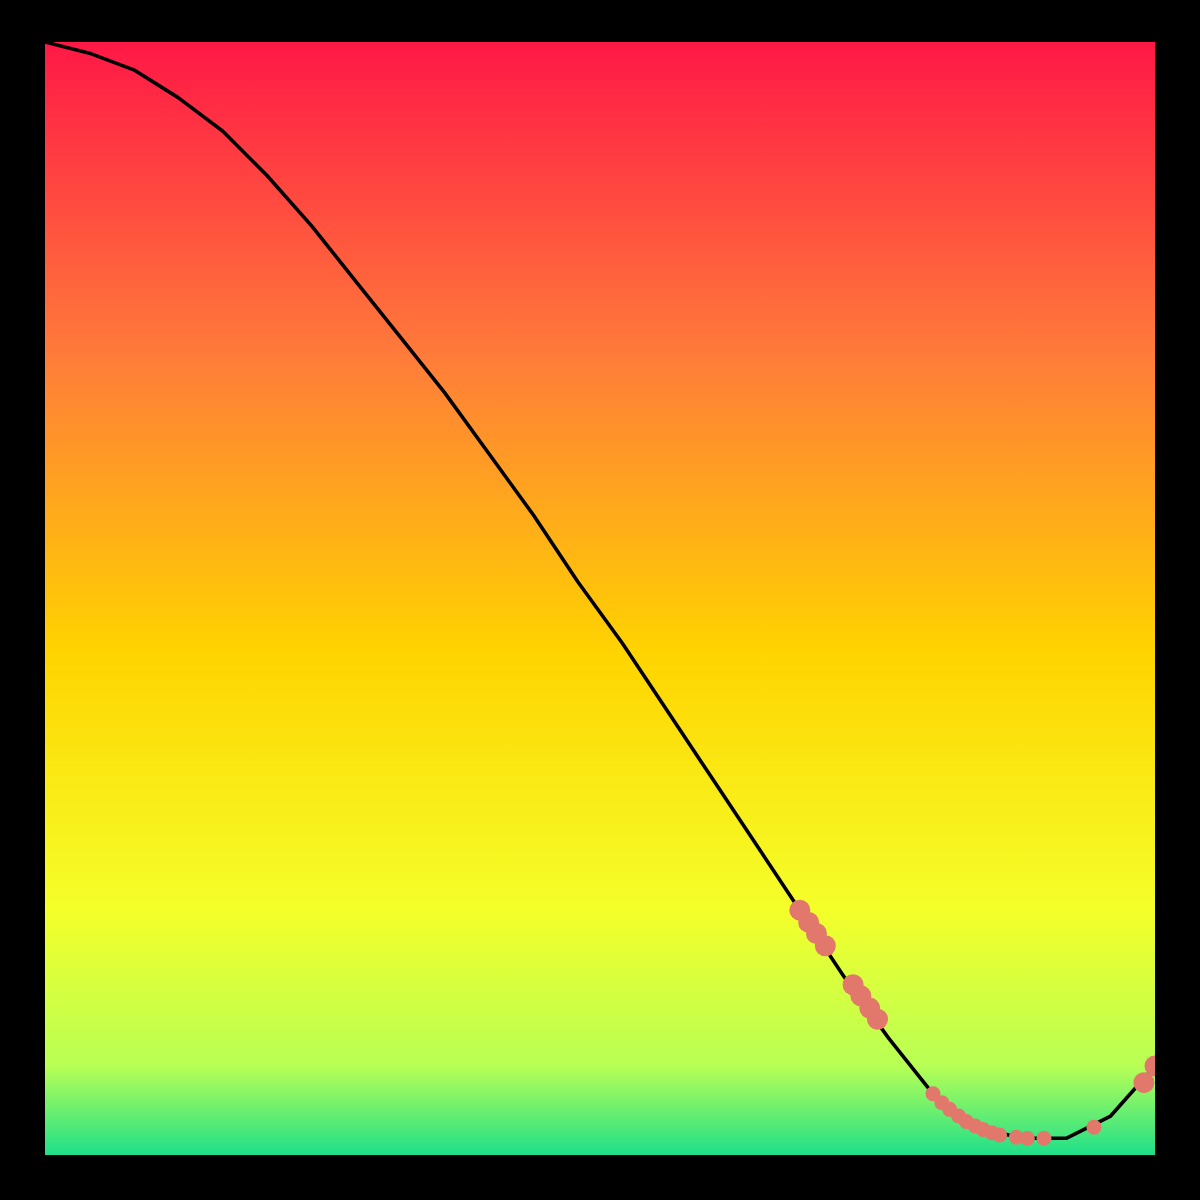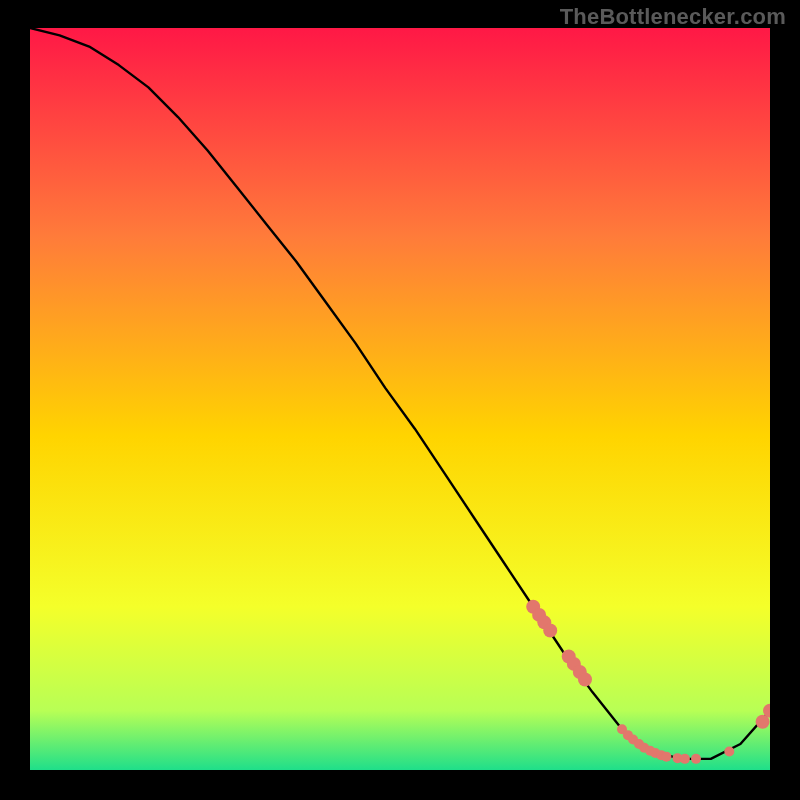--- a/index.html
+++ b/index.html
@@ -36,21 +36,20 @@
     height: 742px;
   }
   svg {
     display: block;
   }
 </style>
 </head>
 <body>
 
 <div class="wrap">
-  <div class="watermark">TheBottlenecker.com</div>
 
   <div class="plot">
     <svg id="chart-svg" width="740" height="742" viewBox="0 0 740 742" preserveAspectRatio="none">
       <defs>
         <linearGradient id="bg-grad" x1="0" y1="0" x2="0" y2="1">
           <stop id="g0" offset="0%" stop-color="#ff1846"></stop>
           <stop id="g1" offset="28%" stop-color="#ff7b3a"></stop>
           <stop id="g2" offset="55%" stop-color="#ffd400"></stop>
           <stop id="g3" offset="78%" stop-color="#f4ff2a"></stop>
           <stop id="g4" offset="92%" stop-color="#b8ff55"></stop>

